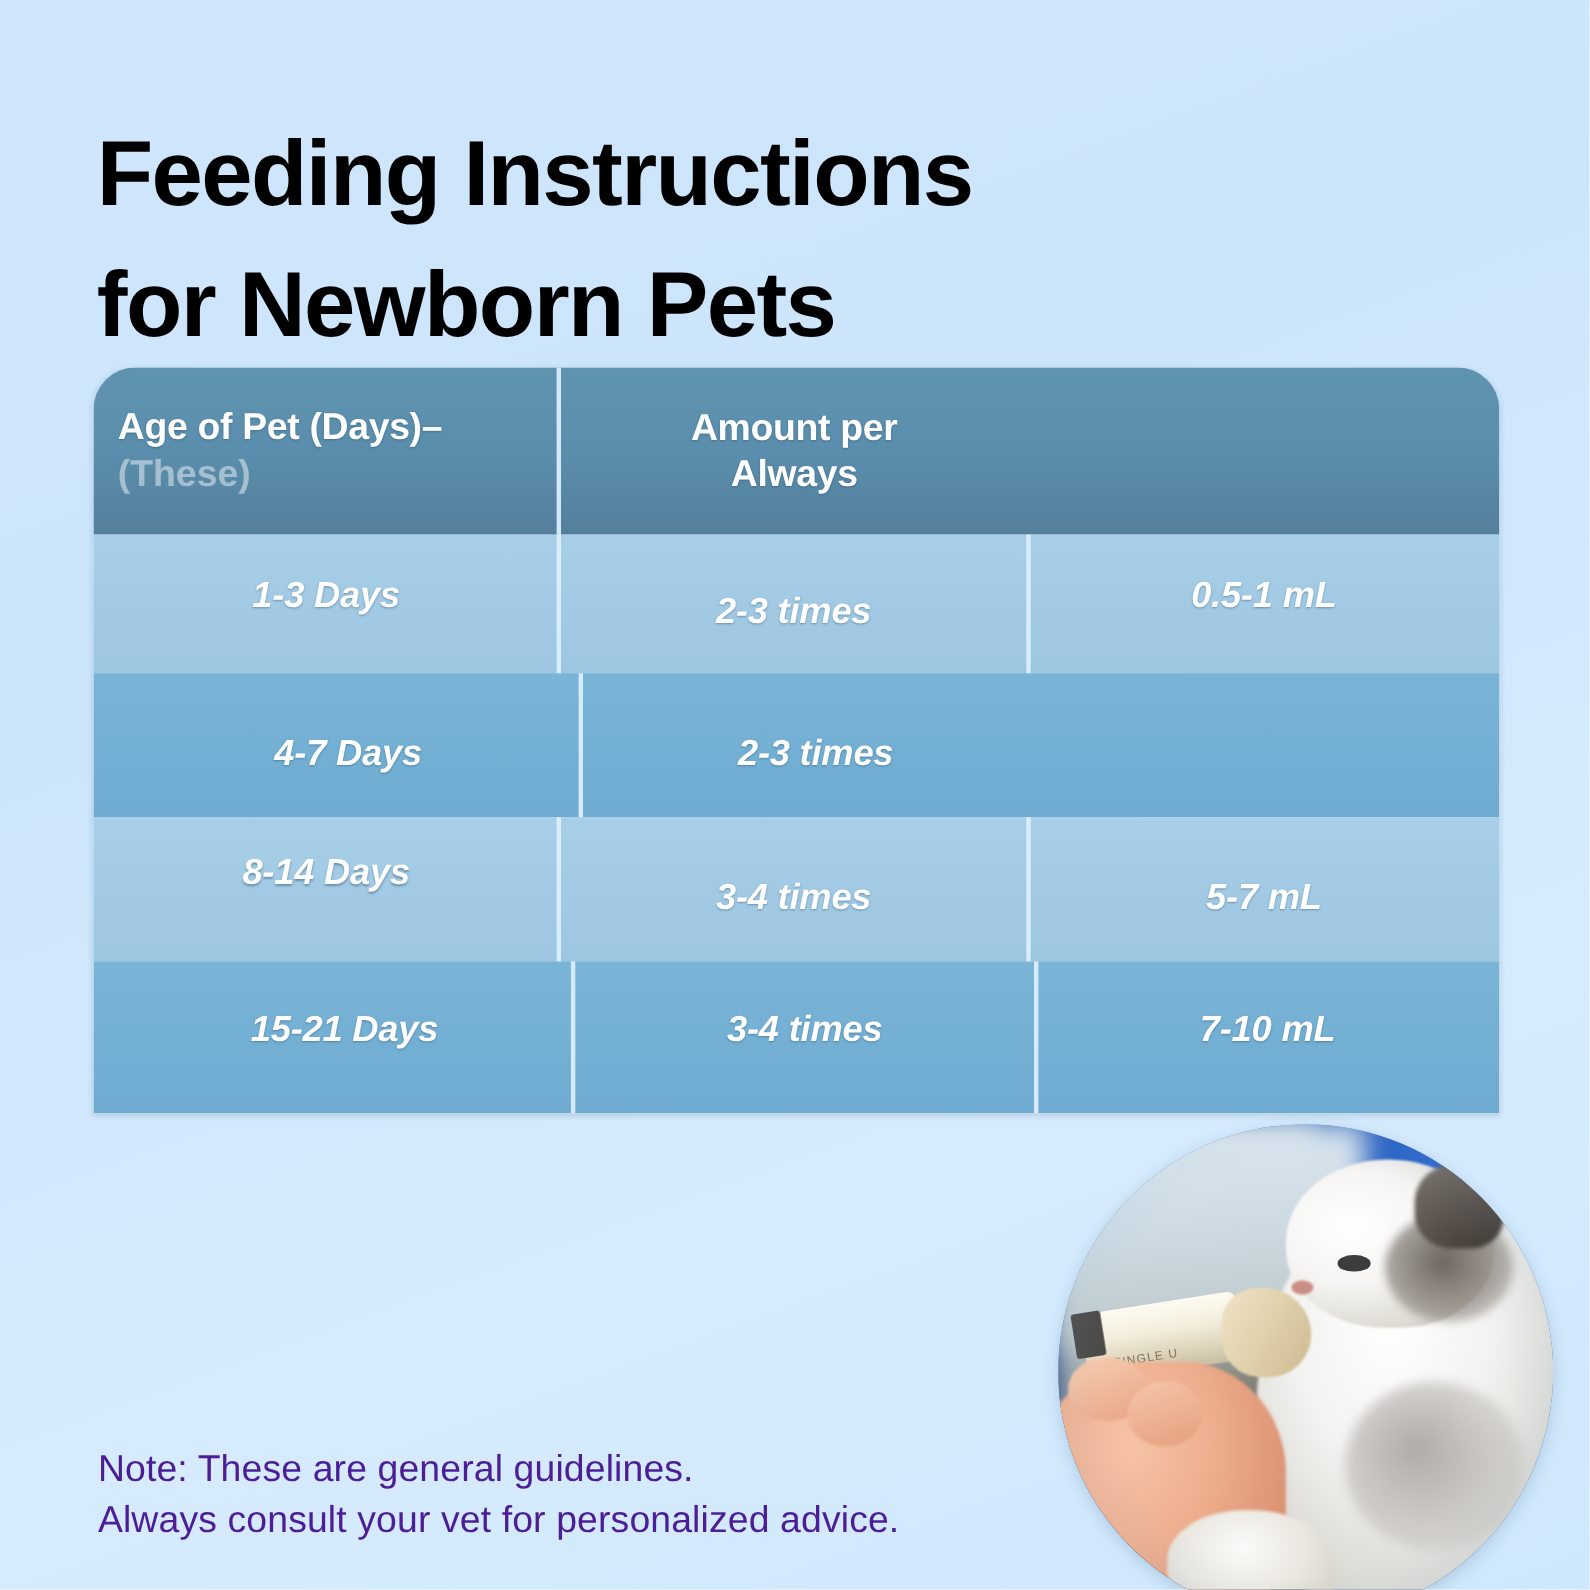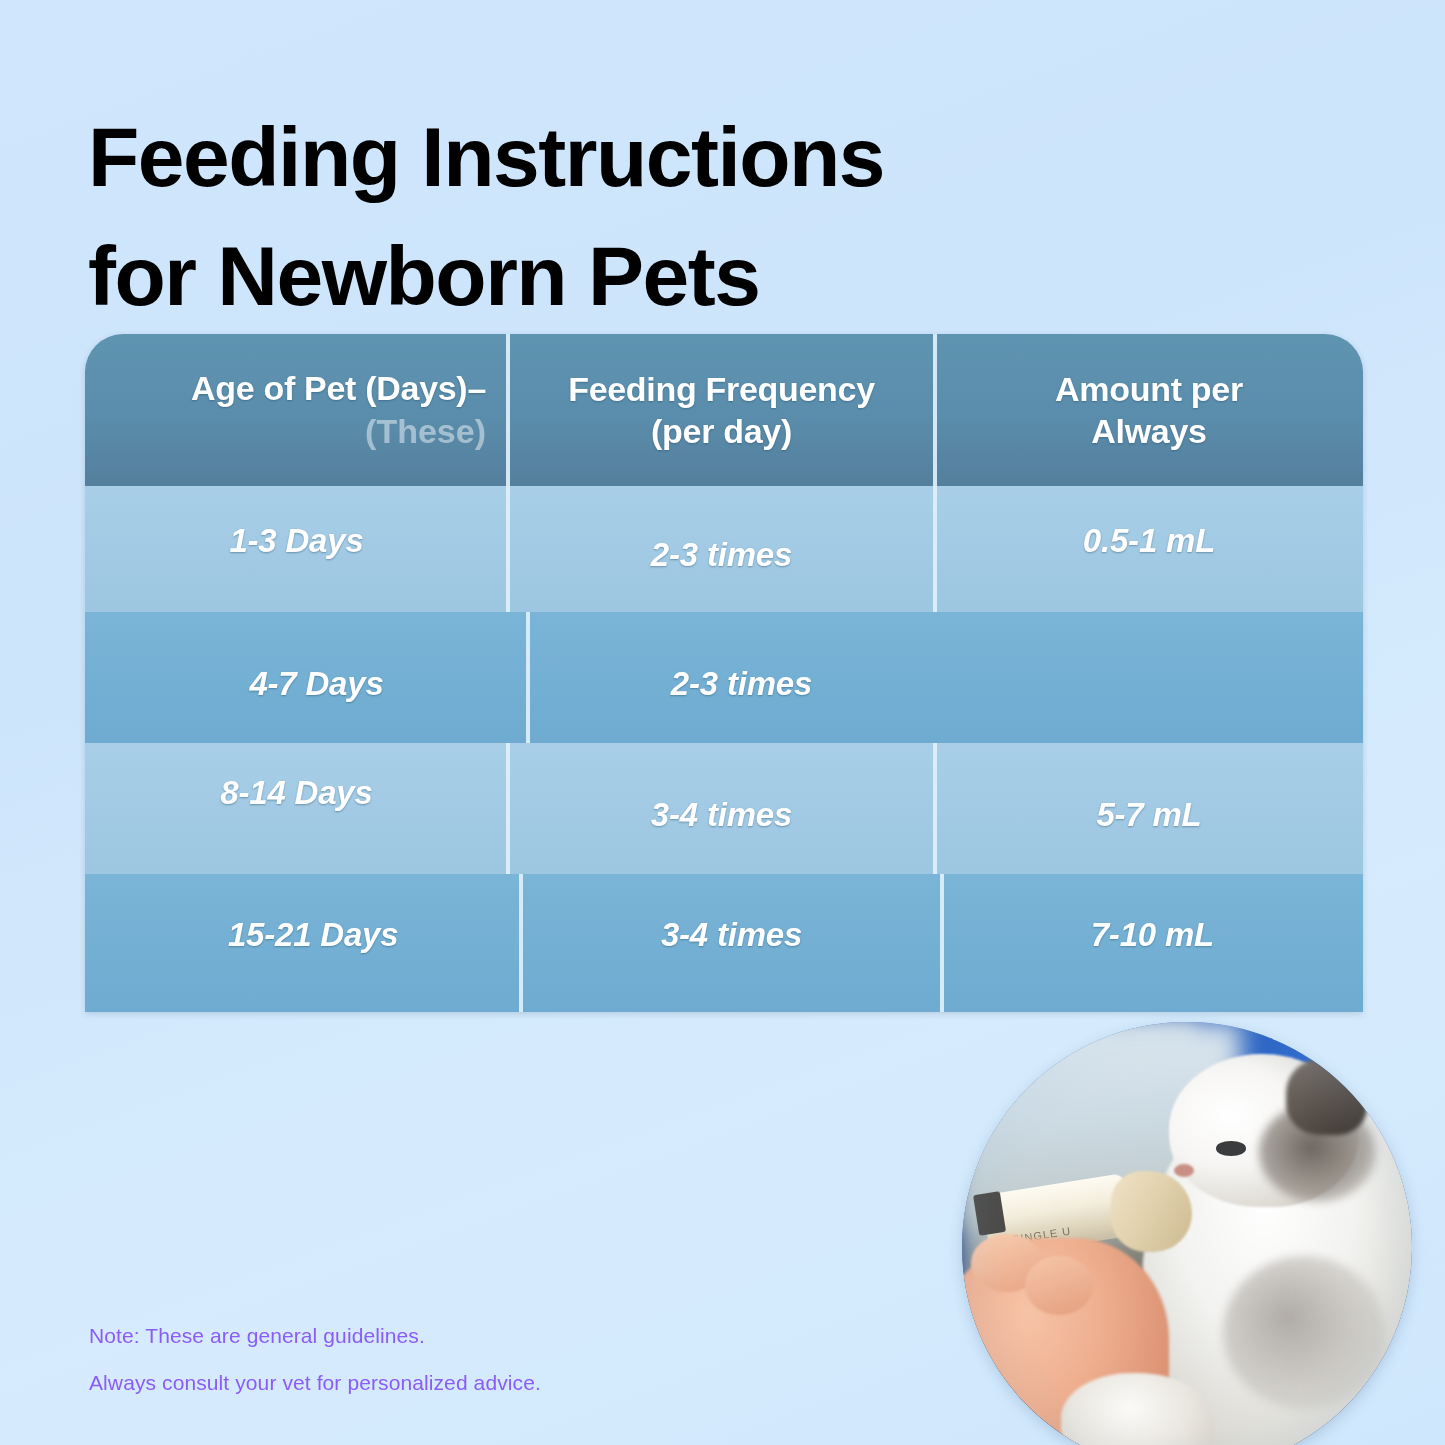--- a/index.html
+++ b/index.html
@@ -91,21 +91,21 @@
     font-weight: 700;
     letter-spacing: -0.3px;
   }
   #header-row .hdr-sub {
     font-size: 34px;
     line-height: 44px;
     font-weight: 700;
     color: rgba(255,255,255,0.46);
     text-shadow: none;
   }
-  #header-row .col-0 { align-items: flex-end; }
+  #header-row .col-0 { align-items: flex-start; }
 
   
   .row-light { background: linear-gradient(180deg, #a8cfe7 0%, #a2cae4 50%, #9dc6e1 100%); }
   .row-dark  { background: linear-gradient(180deg, #7ab4d6 0%, #74b0d4 50%, #6fabd0 100%); padding-left: 20px; }
 
   .row-h1 { height: 126px; }
   .row-h2 { height: 131px; }
   .row-h3 { height: 131px; }
   .row-h4 { height: 138px; }
 
@@ -287,45 +287,41 @@
   }
 
   
   #note-block {
     position: absolute;
     left: 89px;
     top: 1312px;
     width: 900px;
   }
   #note-block .note-line {
-    font-size: 21px;
+    font-size: 34px;
     line-height: 47px;
-    color: #8b5cf6;
+    color: #4c1d95;
     letter-spacing: 0.1px;
     white-space: nowrap;
   }
 </style>
 </head>
 <body>
 
 <div id="title-block">
   <div class="title-line">Feeding Instructions</div>
   <div class="title-line">for Newborn Pets</div>
 </div>
 
 <div id="feeding-table">
 
   <div class="trow" id="header-row">
     <div class="tcell col-0">
       <div class="hdr-main">Age of Pet (Days)–</div>
       <div class="hdr-sub">(These)</div>
-    </div>
-    <div class="tcell col-1">
-      <div class="hdr-main">Feeding Frequency</div>
-      <div class="hdr-main">(per day)</div>
     </div>
     <div class="tcell col-2">
       <div class="hdr-main">Amount per</div>
       <div class="hdr-main">Always</div>
     </div>
   </div>
 
   <div class="trow row-light row-h1">
     <div class="tcell col-0">
       <div class="cell-text nudge-up-s">1-3 Days</div>

